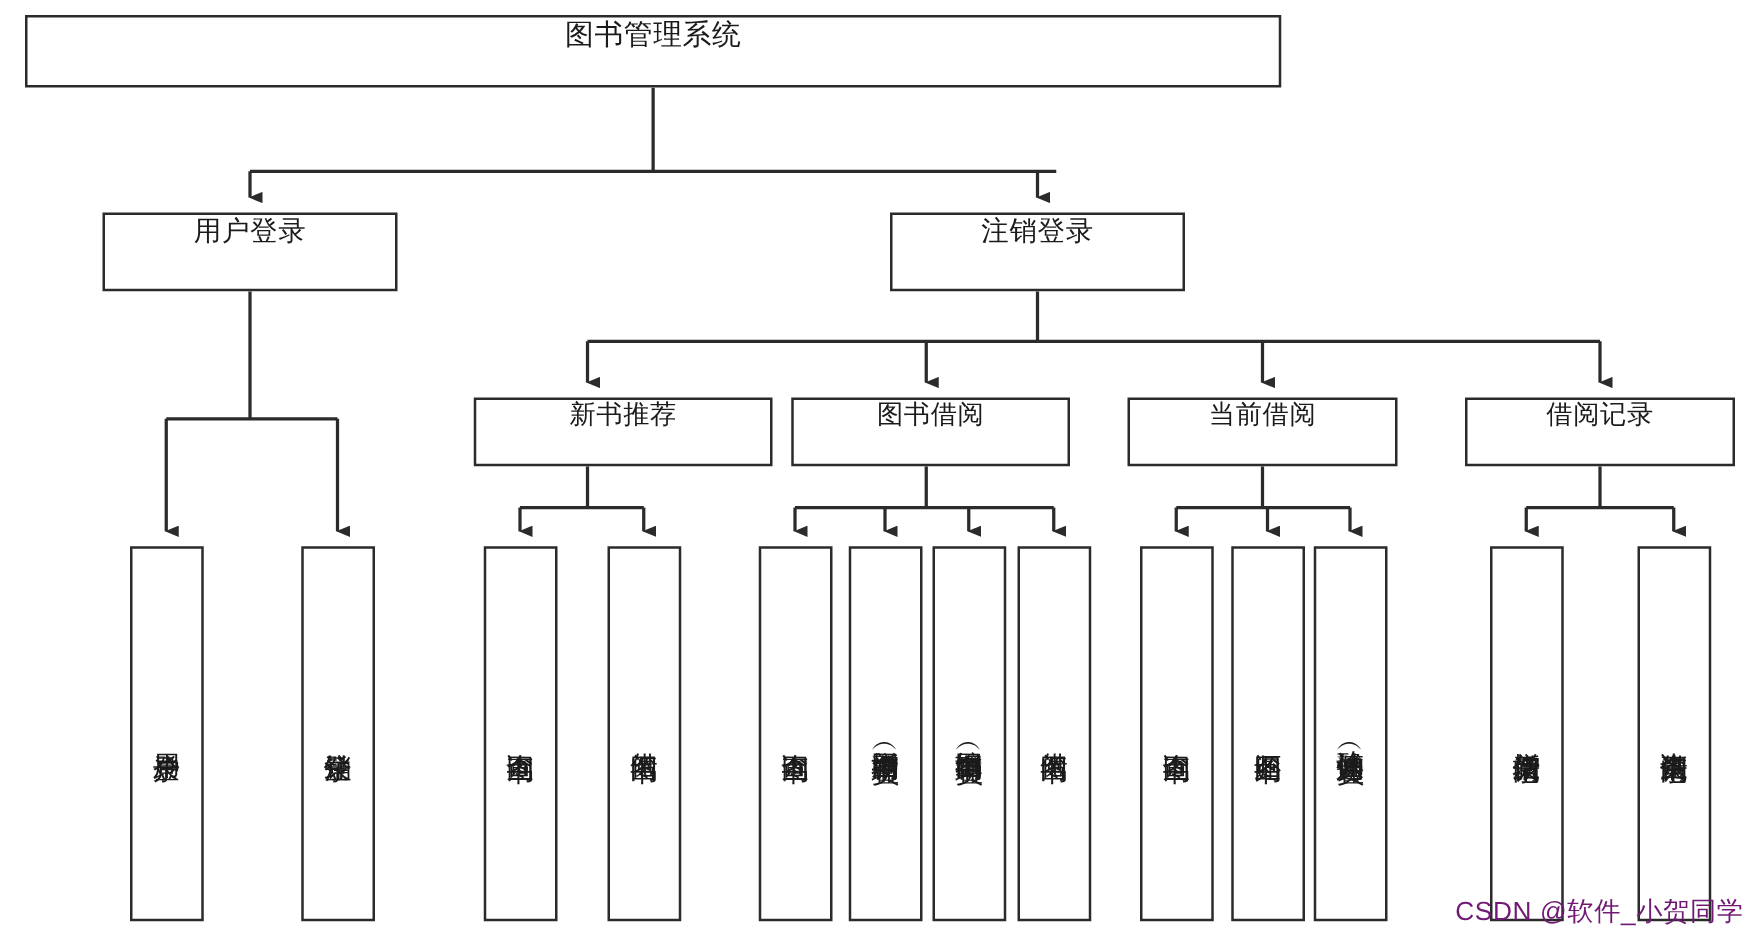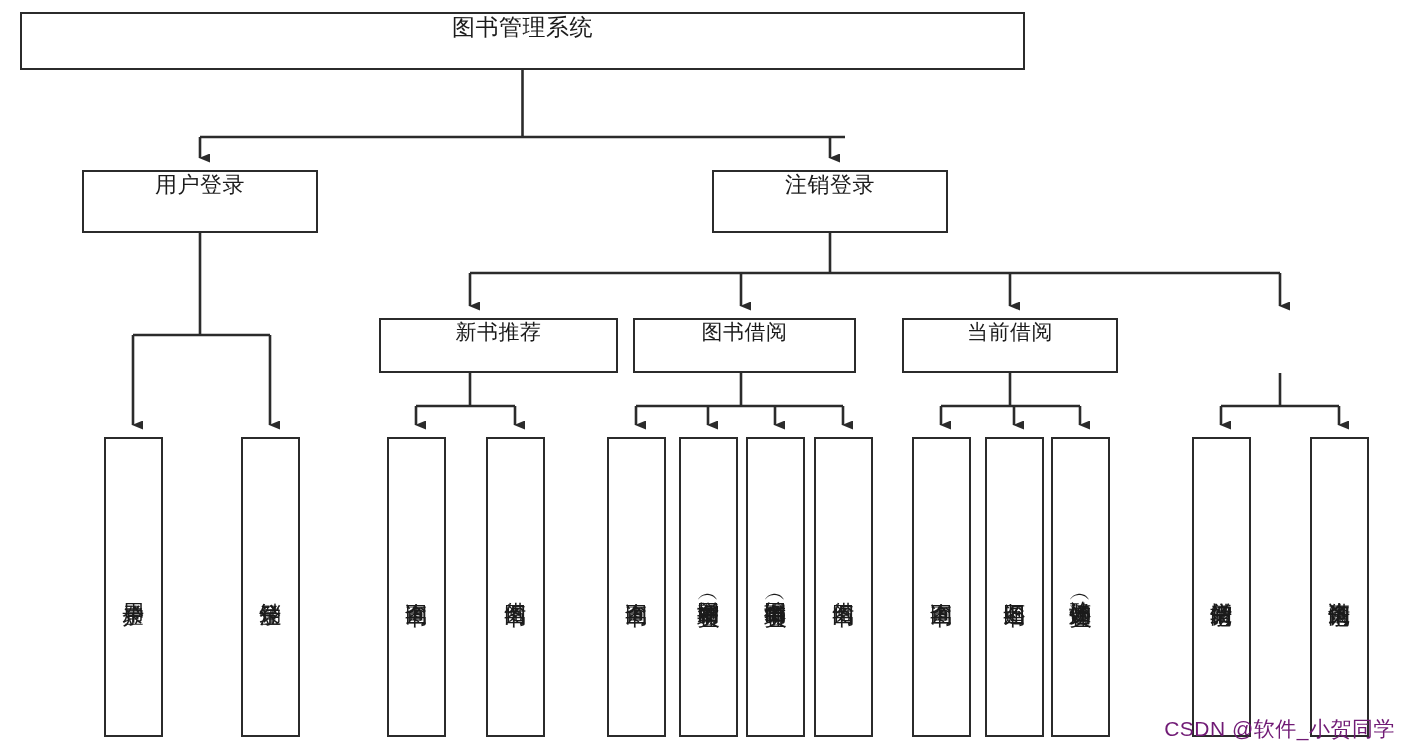--- a/index.html
+++ b/index.html
@@ -142,20 +142,23 @@
 
   <div class="node lvl3" style="left:379px; top:318px; width:239px; height:55px;">
     <span class="node-label">新书推荐</span>
   </div>
   <div class="node lvl3" style="left:633px; top:318px; width:223px; height:55px;">
     <span class="node-label">图书借阅</span>
   </div>
   <div class="node lvl3" style="left:902px; top:318px; width:216px; height:55px;">
     <span class="node-label">当前借阅</span>
   </div>
+  <div class="node lvl3" style="left:1172px; top:318px; width:216px; height:55px;">
+    <span class="node-label">借阅记录</span>
+  </div>
 
   <div class="node leaf" style="left:104px; top:437px; width:59px; height:300px;">
     <span class="node-label">用户登录</span>
   </div>
   <div class="node leaf" style="left:241px; top:437px; width:59px; height:300px;">
     <span class="node-label">注销登录</span>
   </div>
   <div class="node leaf" style="left:387px; top:437px; width:59px; height:300px;">
     <span class="node-label">查询图书</span>
   </div>

